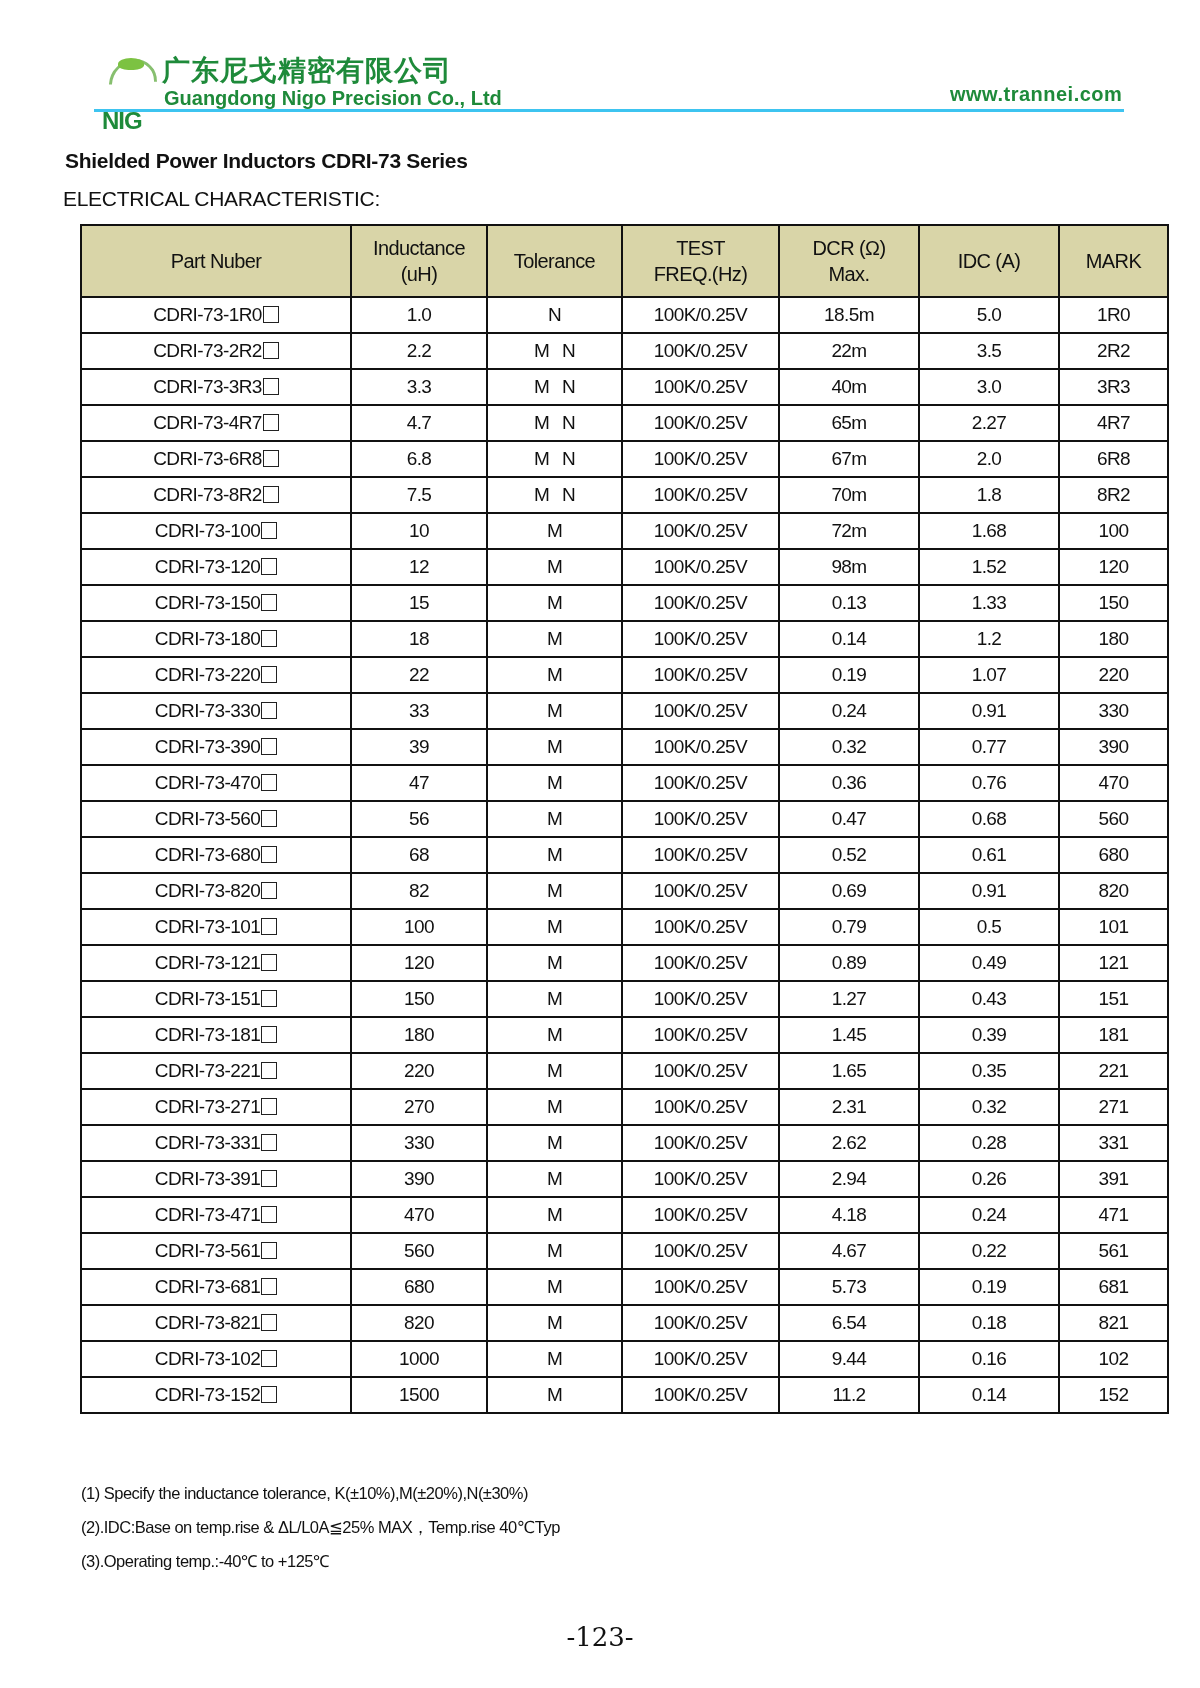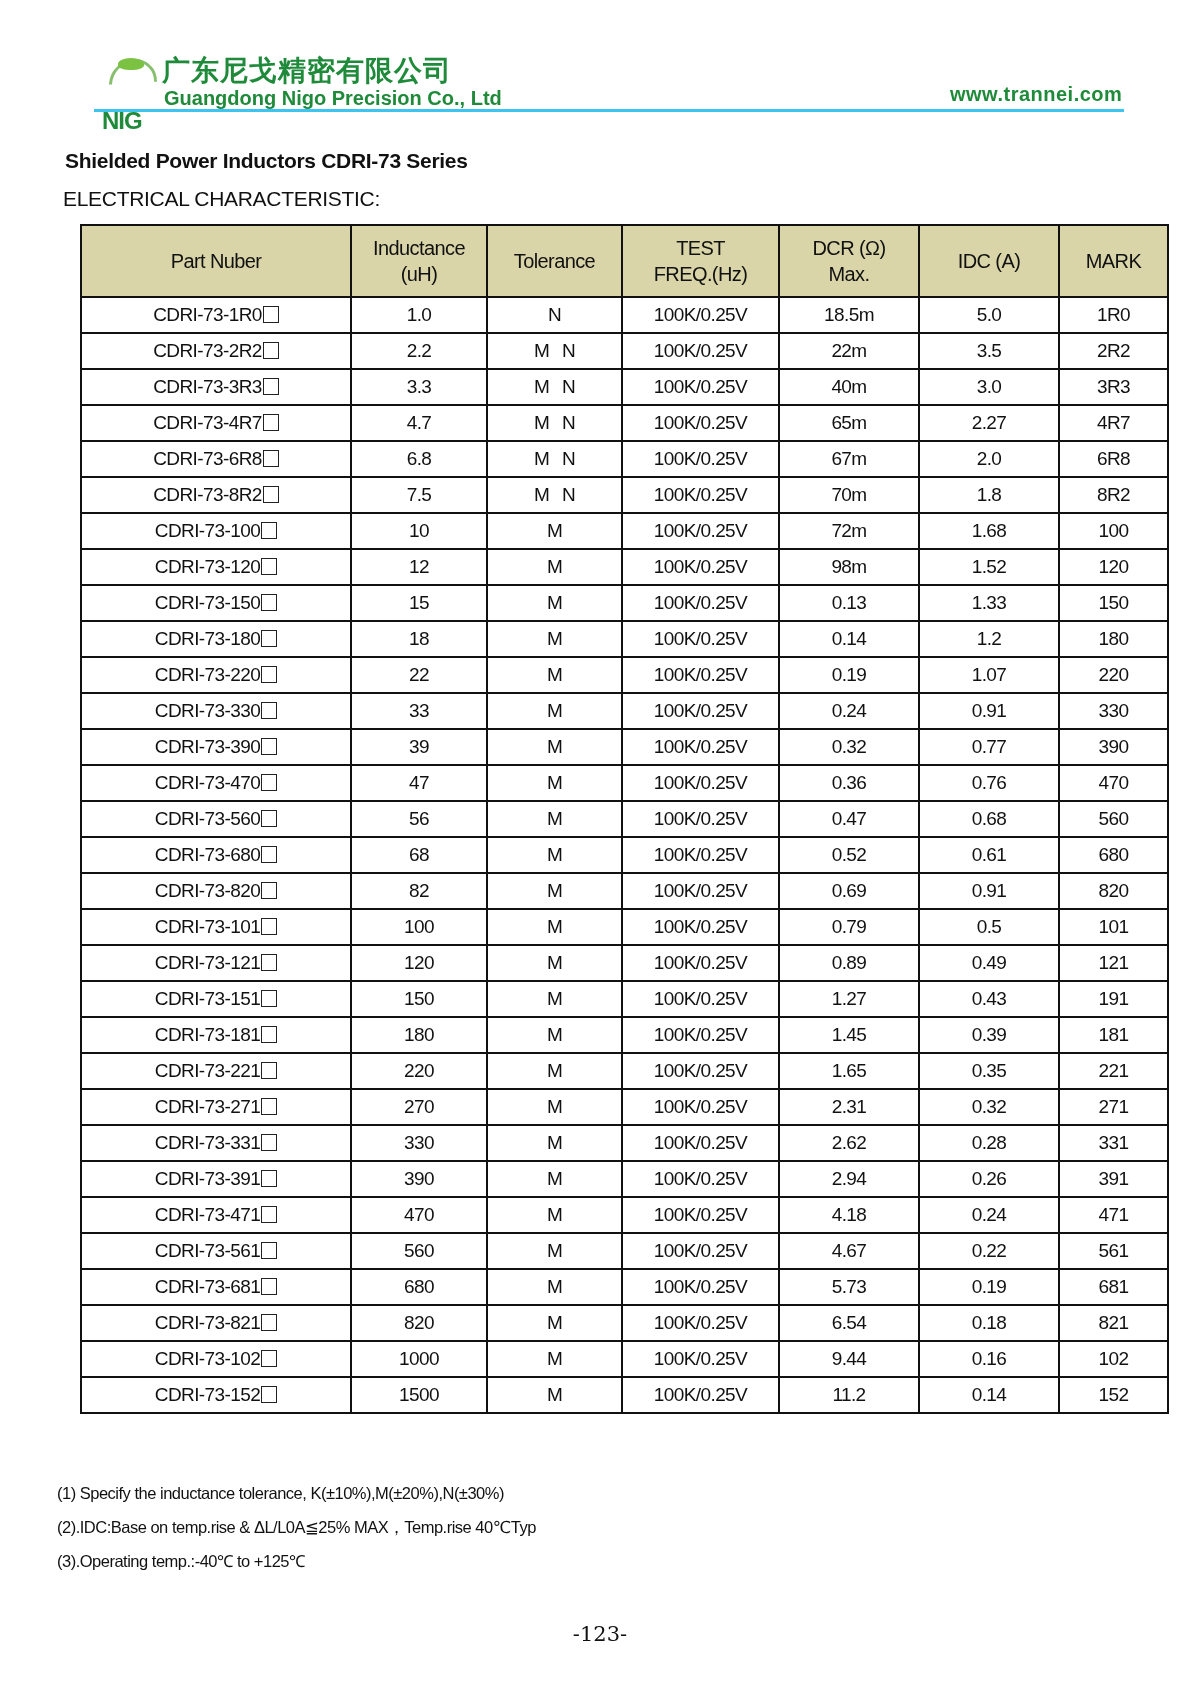--- a/index.html
+++ b/index.html
@@ -29,23 +29,23 @@
   table.spec { position: absolute; left: 52px; top: 224px; width: 1087px;
                border-collapse: collapse; table-layout: fixed; margin-left: 28px; }
   table.spec th, table.spec td { border: 2.5px solid #111; text-align: center;
                font-size: 19px; padding: 0; letter-spacing: -.6px; }
   table.spec th { background: #d9d5a8; font-weight: normal; height: 70px; line-height: 1.3; font-size: 20px; }
   table.spec td { height: 34px; background: #fff; }
   .box { display: inline-block; width: 14px; height: 15px; border: 1.5px solid #222;
          vertical-align: -2px; margin-left: 1px; }
 
   .notes { position: absolute; left: 57px; top: 1476px; font-size: 16.5px; letter-spacing: -.5px; }
-  .note { height: 34px; line-height: 34px; }
+  .note { height: 34px; line-height: 34px; margin-left: 24px; }
   .page-no { position: absolute; left: 0; width: 1200px; top: 1622px; text-align: center;
-             font-family: "DejaVu Serif", serif; font-size: 21px; }
+             font-family: "DejaVu Serif", serif; font-size: 26px; }
 </style>
 </head>
 <body>
 
 <div class="header">
   <div class="logo">
     <div class="logo-arc"></div>
     <div class="logo-leaf"></div>
     <div class="logo-text">NIG</div>
   </div>
@@ -251,21 +251,21 @@
         <td><span>0.49</span></td>
         <td><span>121</span></td>
       </tr>
       <tr>
         <td><span>CDRI-73-151</span><span class="box"></span></td>
         <td><span>150</span></td>
         <td><span>M</span></td>
         <td><span>100K/0.25V</span></td>
         <td><span>1.27</span></td>
         <td><span>0.43</span></td>
-        <td><span>191</span></td>
+        <td><span>151</span></td>
       </tr>
       <tr>
         <td><span>CDRI-73-181</span><span class="box"></span></td>
         <td><span>180</span></td>
         <td><span>M</span></td>
         <td><span>100K/0.25V</span></td>
         <td><span>1.45</span></td>
         <td><span>0.39</span></td>
         <td><span>181</span></td>
       </tr>

